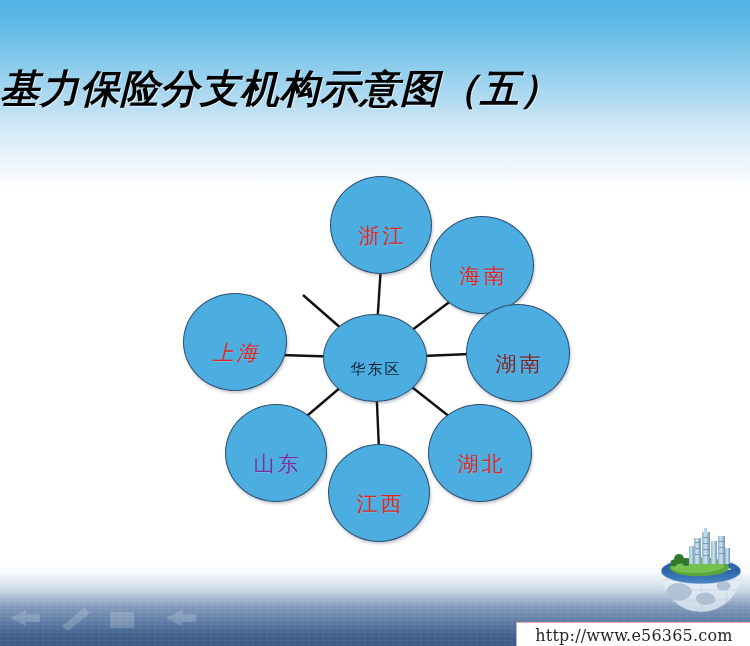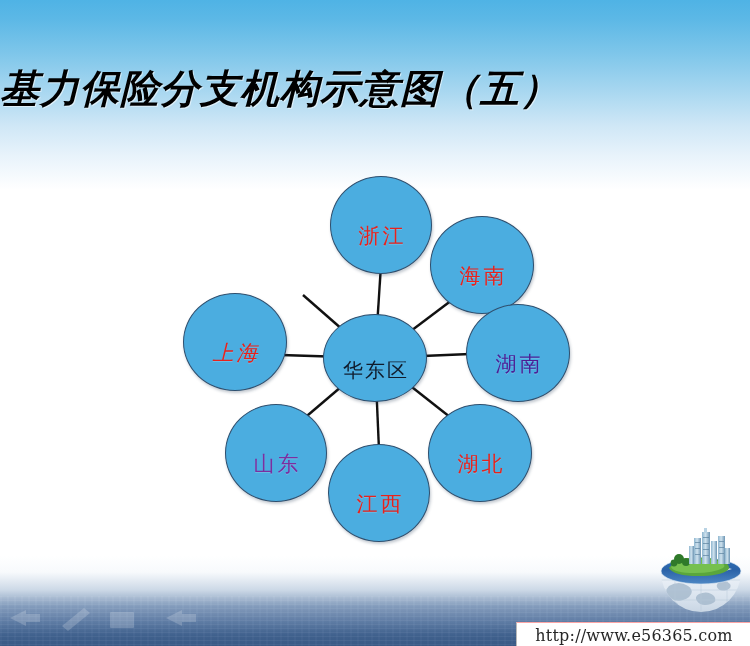--- a/index.html
+++ b/index.html
@@ -135,21 +135,21 @@
     color: #e8221c;
     text-shadow: 0 1px 0 rgba(255,255,255,.18);
   }
   .node.spoke.alt .node-label {
     color: #7b2fa0;
   }
   .node.hub {
     background: #4badE0;
   }
   .node.hub .node-label {
-    font-size: 20px;
+    font-size: 15px;
     color: #101b2b;
     letter-spacing: 2px;
     text-indent: 2px;
   }
 
   
   .globe {
     position: absolute;
     left: 655px;
     top: 524px;
@@ -215,21 +215,21 @@
 
     <div class="node spoke" style="left: 155px; top: 11px; width: 102px; height: 98px; background: rgb(75, 173, 224); border-color: rgb(47, 79, 110);">
       <span class="node-label" style="color: rgb(232, 34, 28);">浙江</span>
     </div>
 
     <div class="node spoke" style="left: 255px; top: 51px; width: 104px; height: 98px; background: rgb(75, 173, 224); border-color: rgb(47, 79, 110);">
       <span class="node-label" style="color: rgb(232, 34, 28); text-align: center;">海南</span>
     </div>
 
     <div class="node spoke" style="left: 291px; top: 139px; width: 104px; height: 98px; background: rgb(75, 173, 224); border-color: rgb(47, 79, 110);">
-      <span class="node-label" style="color: #4c1d95;">湖南</span>
+      <span class="node-label" style="color: #7f1d1d;">湖南</span>
     </div>
 
     <div class="node spoke" style="left: 253px; top: 239px; width: 104px; height: 98px; background: rgb(75, 173, 224); border-color: rgb(47, 79, 110);">
       <span class="node-label" style="color: rgb(232, 34, 28);">湖北</span>
     </div>
 
     <div class="node spoke alt" style="left: 50px; top: 239px; width: 102px; height: 98px; background: rgb(75, 173, 224); border-color: rgb(47, 79, 110);">
       <span class="node-label" style="color: rgb(123, 47, 160);">山东</span>
     </div>
 

